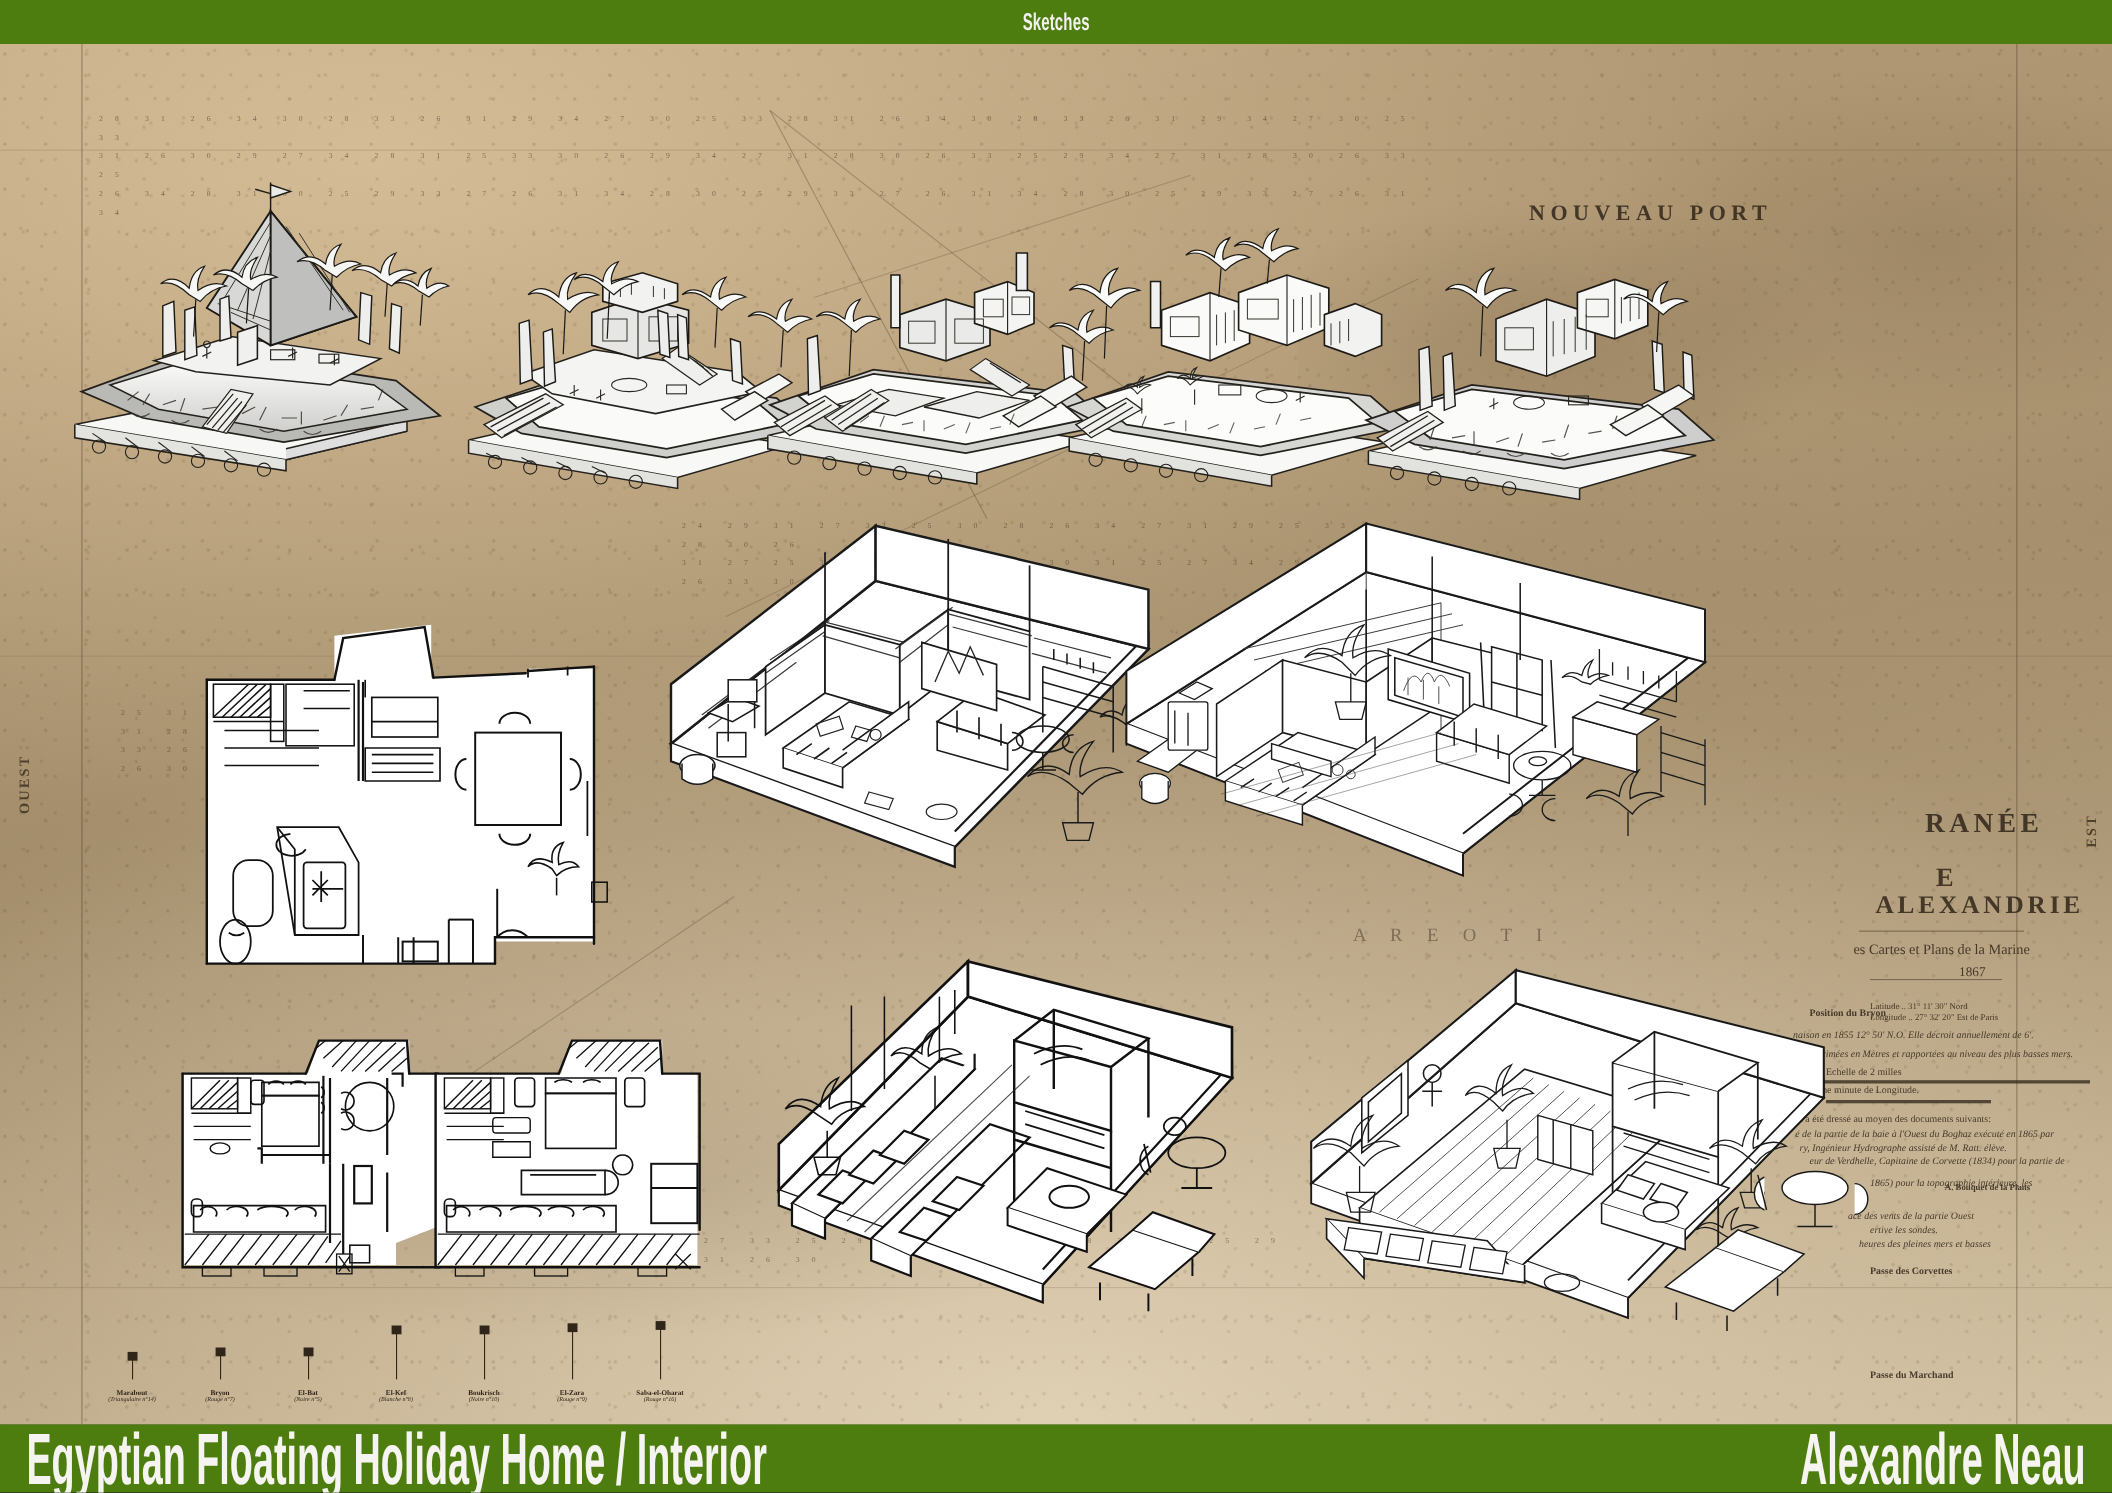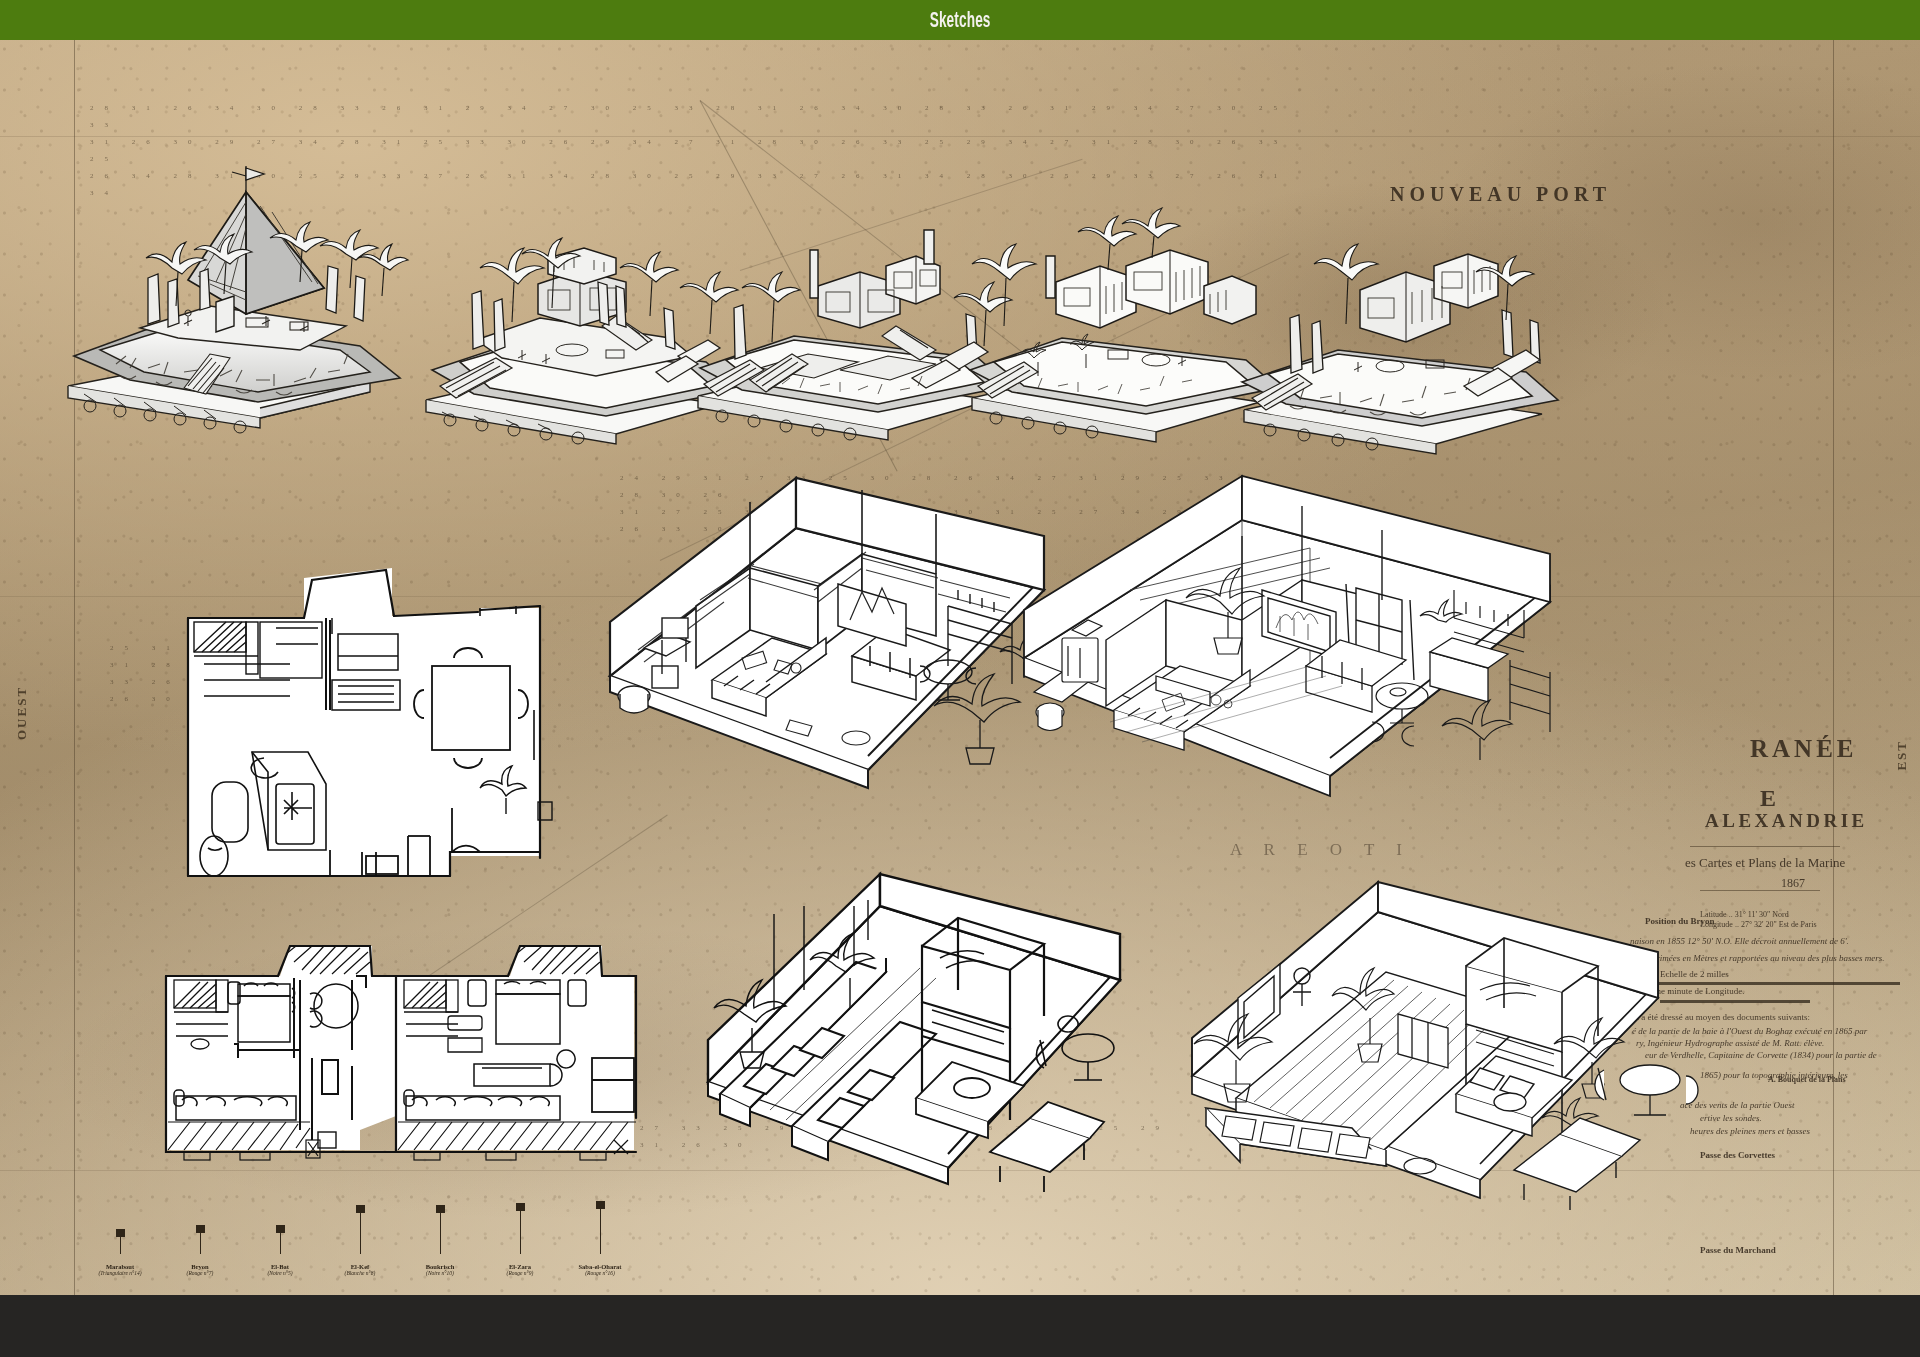--- a/index.html
+++ b/index.html
@@ -62,21 +62,21 @@
     background:
       radial-gradient(60% 50% at 30% 60%, rgba(86,66,42,.20) 0%, transparent 60%),
       radial-gradient(70% 60% at 78% 40%, rgba(86,66,42,.16) 0%, transparent 62%);}
   #coast-b{left:0px;top:880px;width:1100px;height:380px;
     background:radial-gradient(70% 60% at 50% 40%, rgba(86,66,42,.14) 0%, transparent 65%);}
 
   .map-word{position:absolute;color:#31261a;font-family:"Liberation Serif",serif;opacity:.85;}
   #w-nouveauport{left:1390px;top:143px;font-size:20px;letter-spacing:5px;font-weight:bold;}
   #w-ranee{left:1750px;top:695px;font-size:25px;letter-spacing:4px;font-weight:bold;}
   #w-de{left:1760px;top:745px;font-size:24px;letter-spacing:3px;font-weight:bold;}
-  #w-alexandrie{left:1705px;top:770px;font-size:19px;letter-spacing:3.5px;font-weight:bold;}
+  #w-alexandrie{left:1705px;top:770px;font-size:23px;letter-spacing:3.5px;font-weight:bold;}
   #w-cartes{left:1685px;top:815px;font-size:13px;}
   #w-year{left:1740px;top:836px;font-size:12px;margin-left:41px;}
   #w-phare{left:1645px;top:876px;font-size:9px;font-weight:bold;}
   #w-lat{left:1700px;top:870px;font-size:8px;}
   #w-lon{left:1700px;top:880px;font-size:8px;}
   #w-decl{left:1630px;top:896px;font-size:9px;font-style:italic;}
   #w-sondes{left:1630px;top:913px;font-size:9px;font-style:italic;}
   #w-echelle{left:1660px;top:929px;font-size:9px;}
   #w-minute{left:1650px;top:946px;font-size:9px;}
   #w-doc{left:1628px;top:972px;font-size:9px;}
@@ -1185,14 +1185,18 @@
         <path d="M344 304 l0 16 M390 316 l0 14 M436 282 l0 16"></path>
       </g>
 
       <g stroke="#1a1a1a" stroke-width="1.2" fill="none">
         <ellipse cx="240" cy="286" rx="16" ry="8"></ellipse>
       </g>
     </svg>
 
   </div>
 
+  <div class="bar" id="bottombar">
+    <div class="foot-txt" id="foot-left">Egyptian Floating Holiday Home / Interior</div>
+    <div class="foot-txt" id="foot-right">Alexandre Neau</div>
+  </div>
 
 </div>
 
 </body></html>

